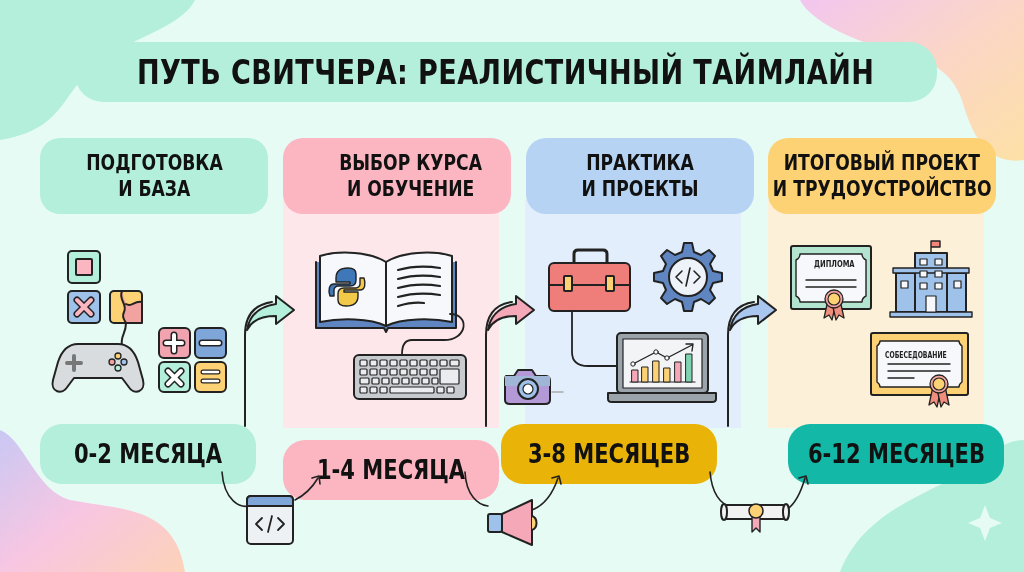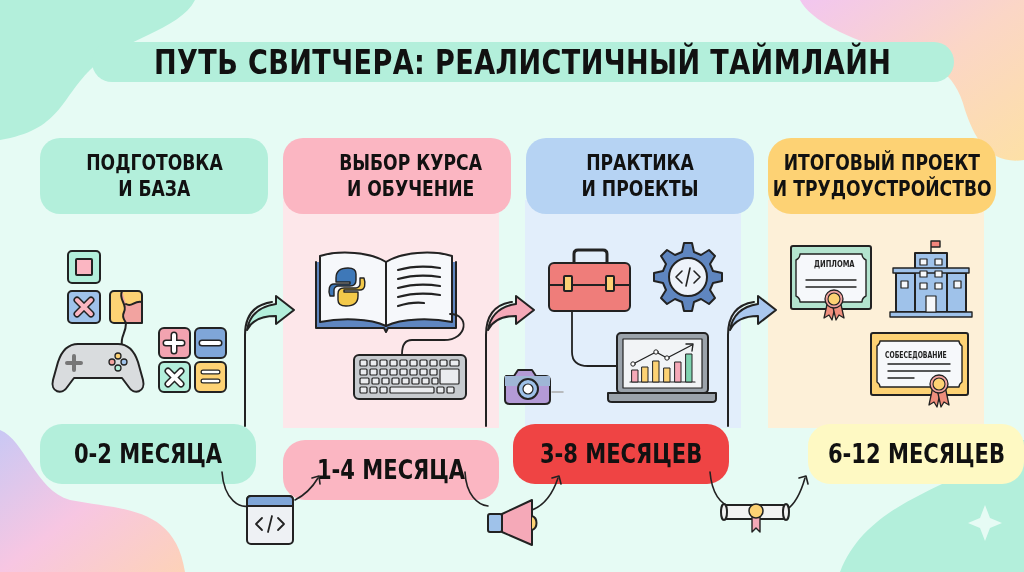--- a/index.html
+++ b/index.html
@@ -4,21 +4,21 @@
 <style>
   * { box-sizing: border-box; margin: 0; padding: 0; }
   html, body { width: 1024px; height: 572px; overflow: hidden; }
   body {
     background: #e6fbf4;
     font-family: "Liberation Sans", sans-serif;
     position: relative;
   }
   .blobs { position: absolute; inset: 0; z-index: 0; }
   .title-bar {
-    position: absolute; left: 92px; top: 42px; width: 862px; height: 40px;
+    position: absolute; left: 75px; top: 42px; width: 862px; height: 60px;
     background: #b3efdb; border-radius: 28px;
     display: flex; align-items: center; justify-content: center;
     z-index: 2;
   }
   .title-text {
     font-family: "DejaVu Sans", sans-serif; font-weight: bold; font-size: 33px;
     letter-spacing: 0.5px; color: #111; transform: scaleX(0.82); white-space: nowrap;
   }
   .col-bg { position: absolute; top: 200px; height: 228px; z-index: 1; }
   .stage-head {
@@ -80,35 +80,35 @@
   <span>И БАЗА</span>
 </div>
 <div class="stage-head" style="left:283px;background:#fbb6c2;padding-left:28px;">
   <span>ВЫБОР КУРСА</span>
   <span>И ОБУЧЕНИЕ</span>
 </div>
 <div class="stage-head" style="left:526px;background:#b6d3f3;">
   <span>ПРАКТИКА</span>
   <span>И ПРОЕКТЫ</span>
 </div>
-<div class="stage-head" style="left:768px;background:#fdd274;border-radius:23px;">
+<div class="stage-head" style="left:768px;background:#fdd274;">
   <span>ИТОГОВЫЙ ПРОЕКТ</span>
   <span>И ТРУДОУСТРОЙСТВО</span>
 </div>
 
 <div class="dur" style="left:40px;background:#b3efdb;">
   <span>0-2 МЕСЯЦА</span>
 </div>
 <div class="dur" style="left:283px;background:#fbb6c2;margin-top:16px;">
   <span>1-4 МЕСЯЦА</span>
 </div>
-<div class="dur" style="left:513px;background:#ef4444;">
+<div class="dur" style="left:501px;background:#eab308;">
   <span>3-8 МЕСЯЦЕВ</span>
 </div>
-<div class="dur" style="left:808px;background:#fef9c3;">
+<div class="dur" style="left:788px;background:#14b8a6;">
   <span>6-12 МЕСЯЦЕВ</span>
 </div>
 
 <div class="lbl" style="left:120px;top:249px;font-size:13px;transform:scaleX(0.72);">ЛОГИКИ ГАМЫ</div>
 <div class="lbl" style="left:814px;top:259px;font-size:9px;transform:scaleX(0.75);z-index:5;">ДИПЛОМА</div>
 <div class="lbl" style="left:885px;top:350px;font-size:9px;transform:scaleX(0.68);z-index:5;">СОБЕСЕДОВАНИЕ</div>
 
 <svg class="icons" width="1024" height="572" viewBox="0 0 1024 572">
   <g stroke="#222" stroke-width="2" stroke-linejoin="round" stroke-linecap="round">
 

